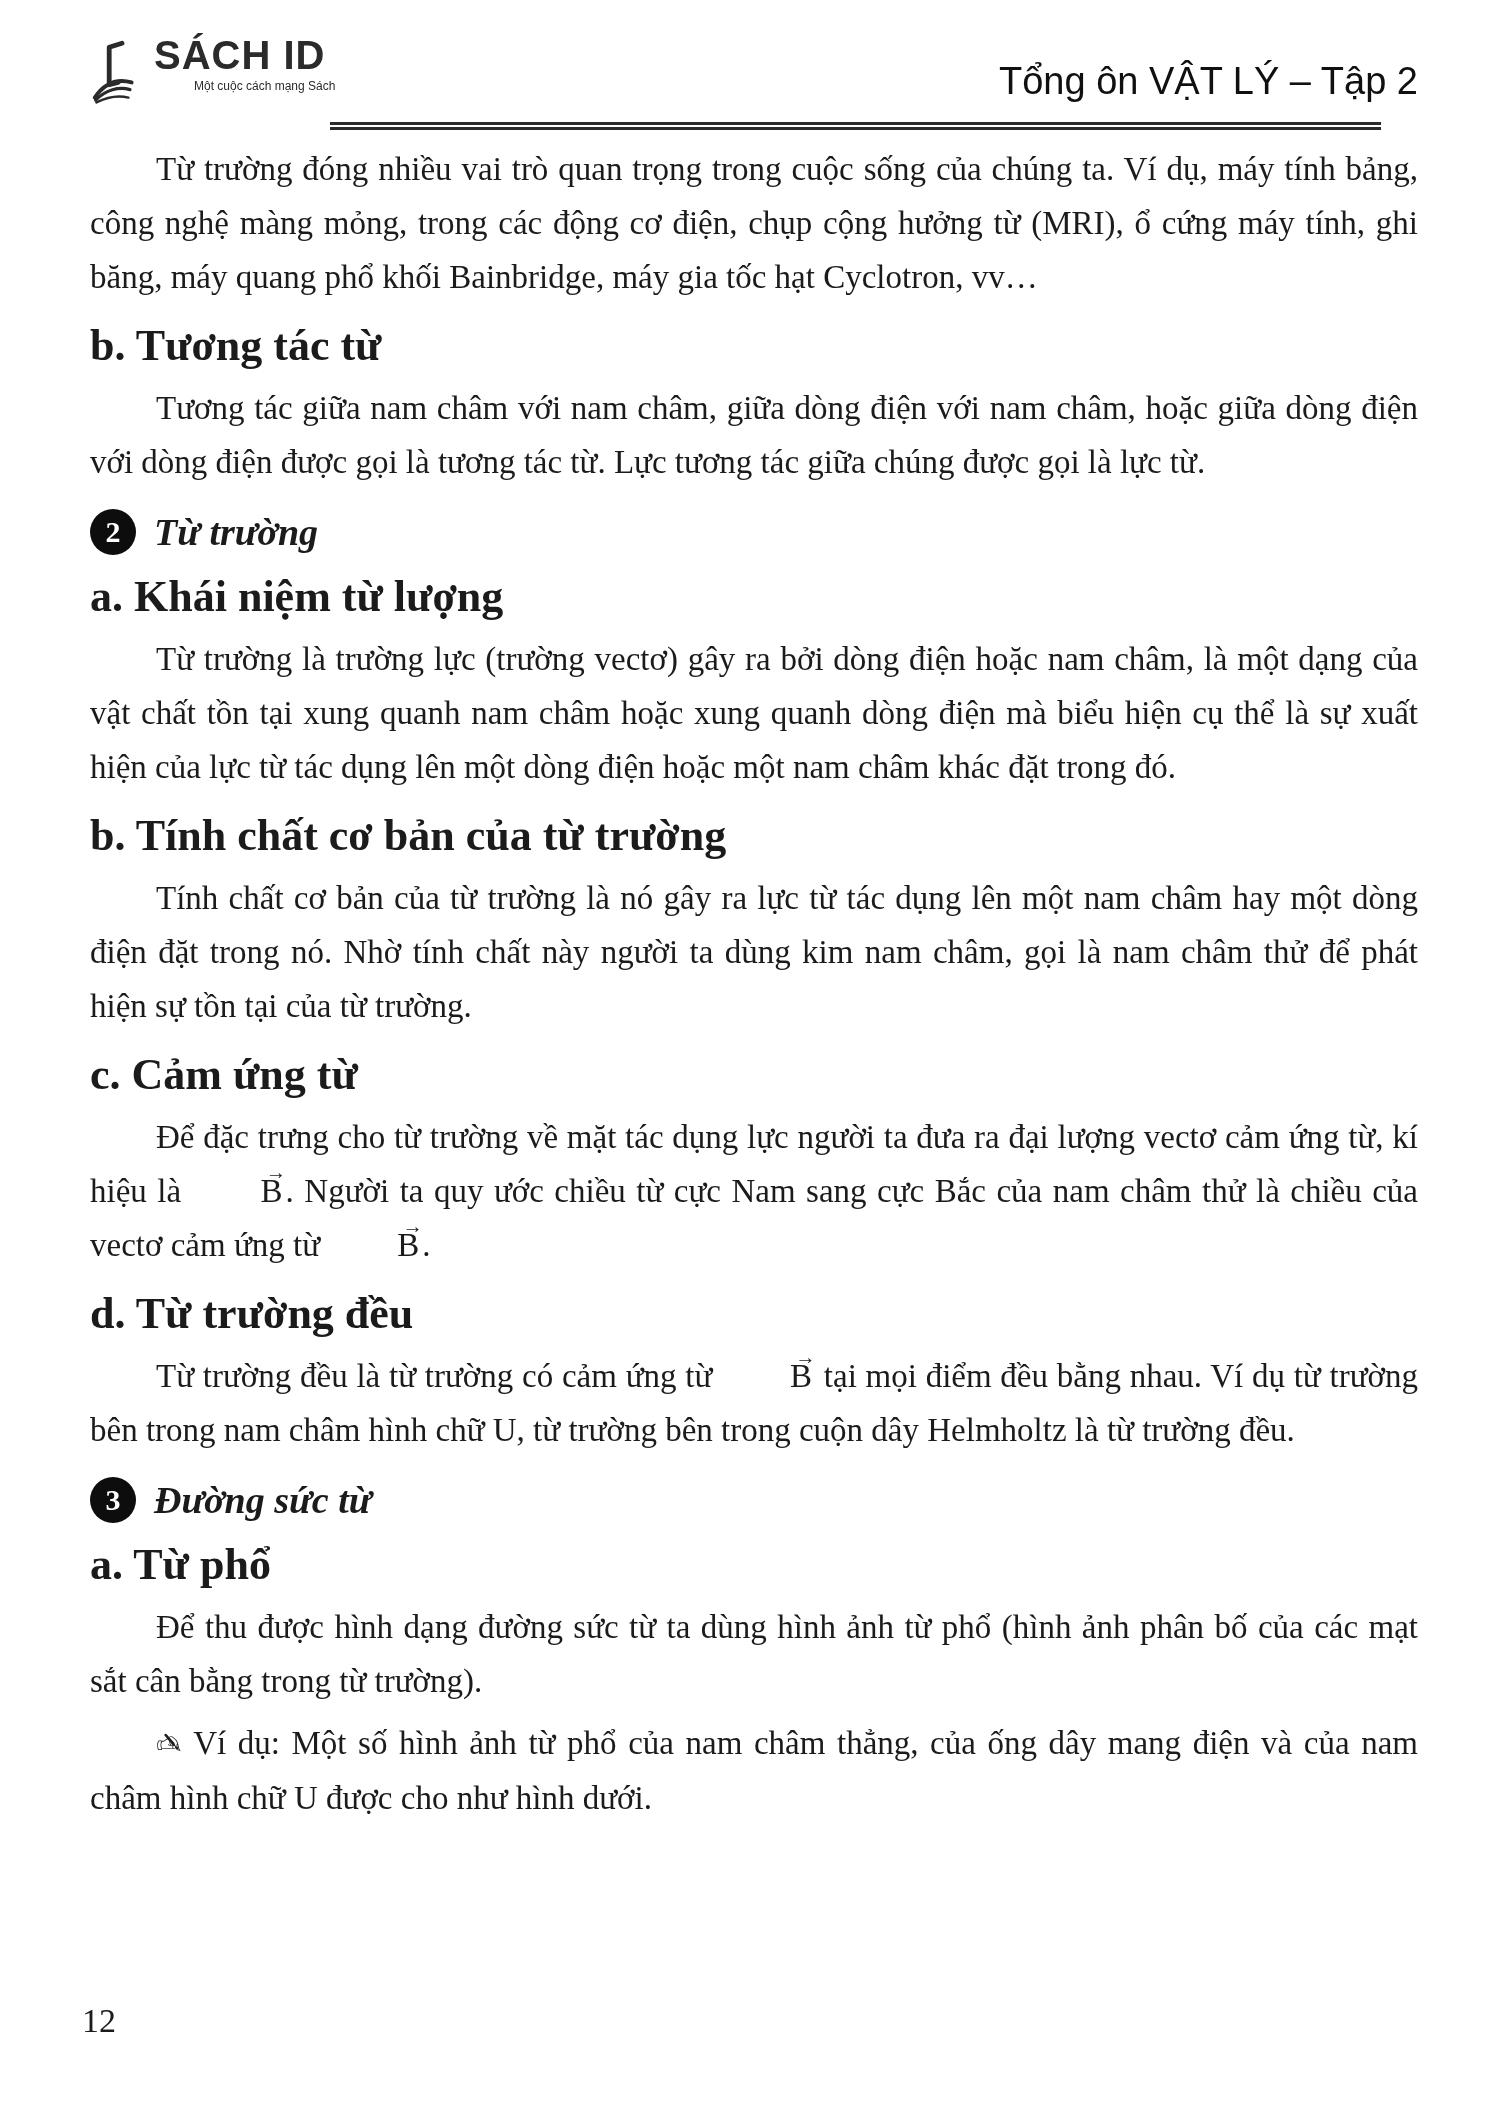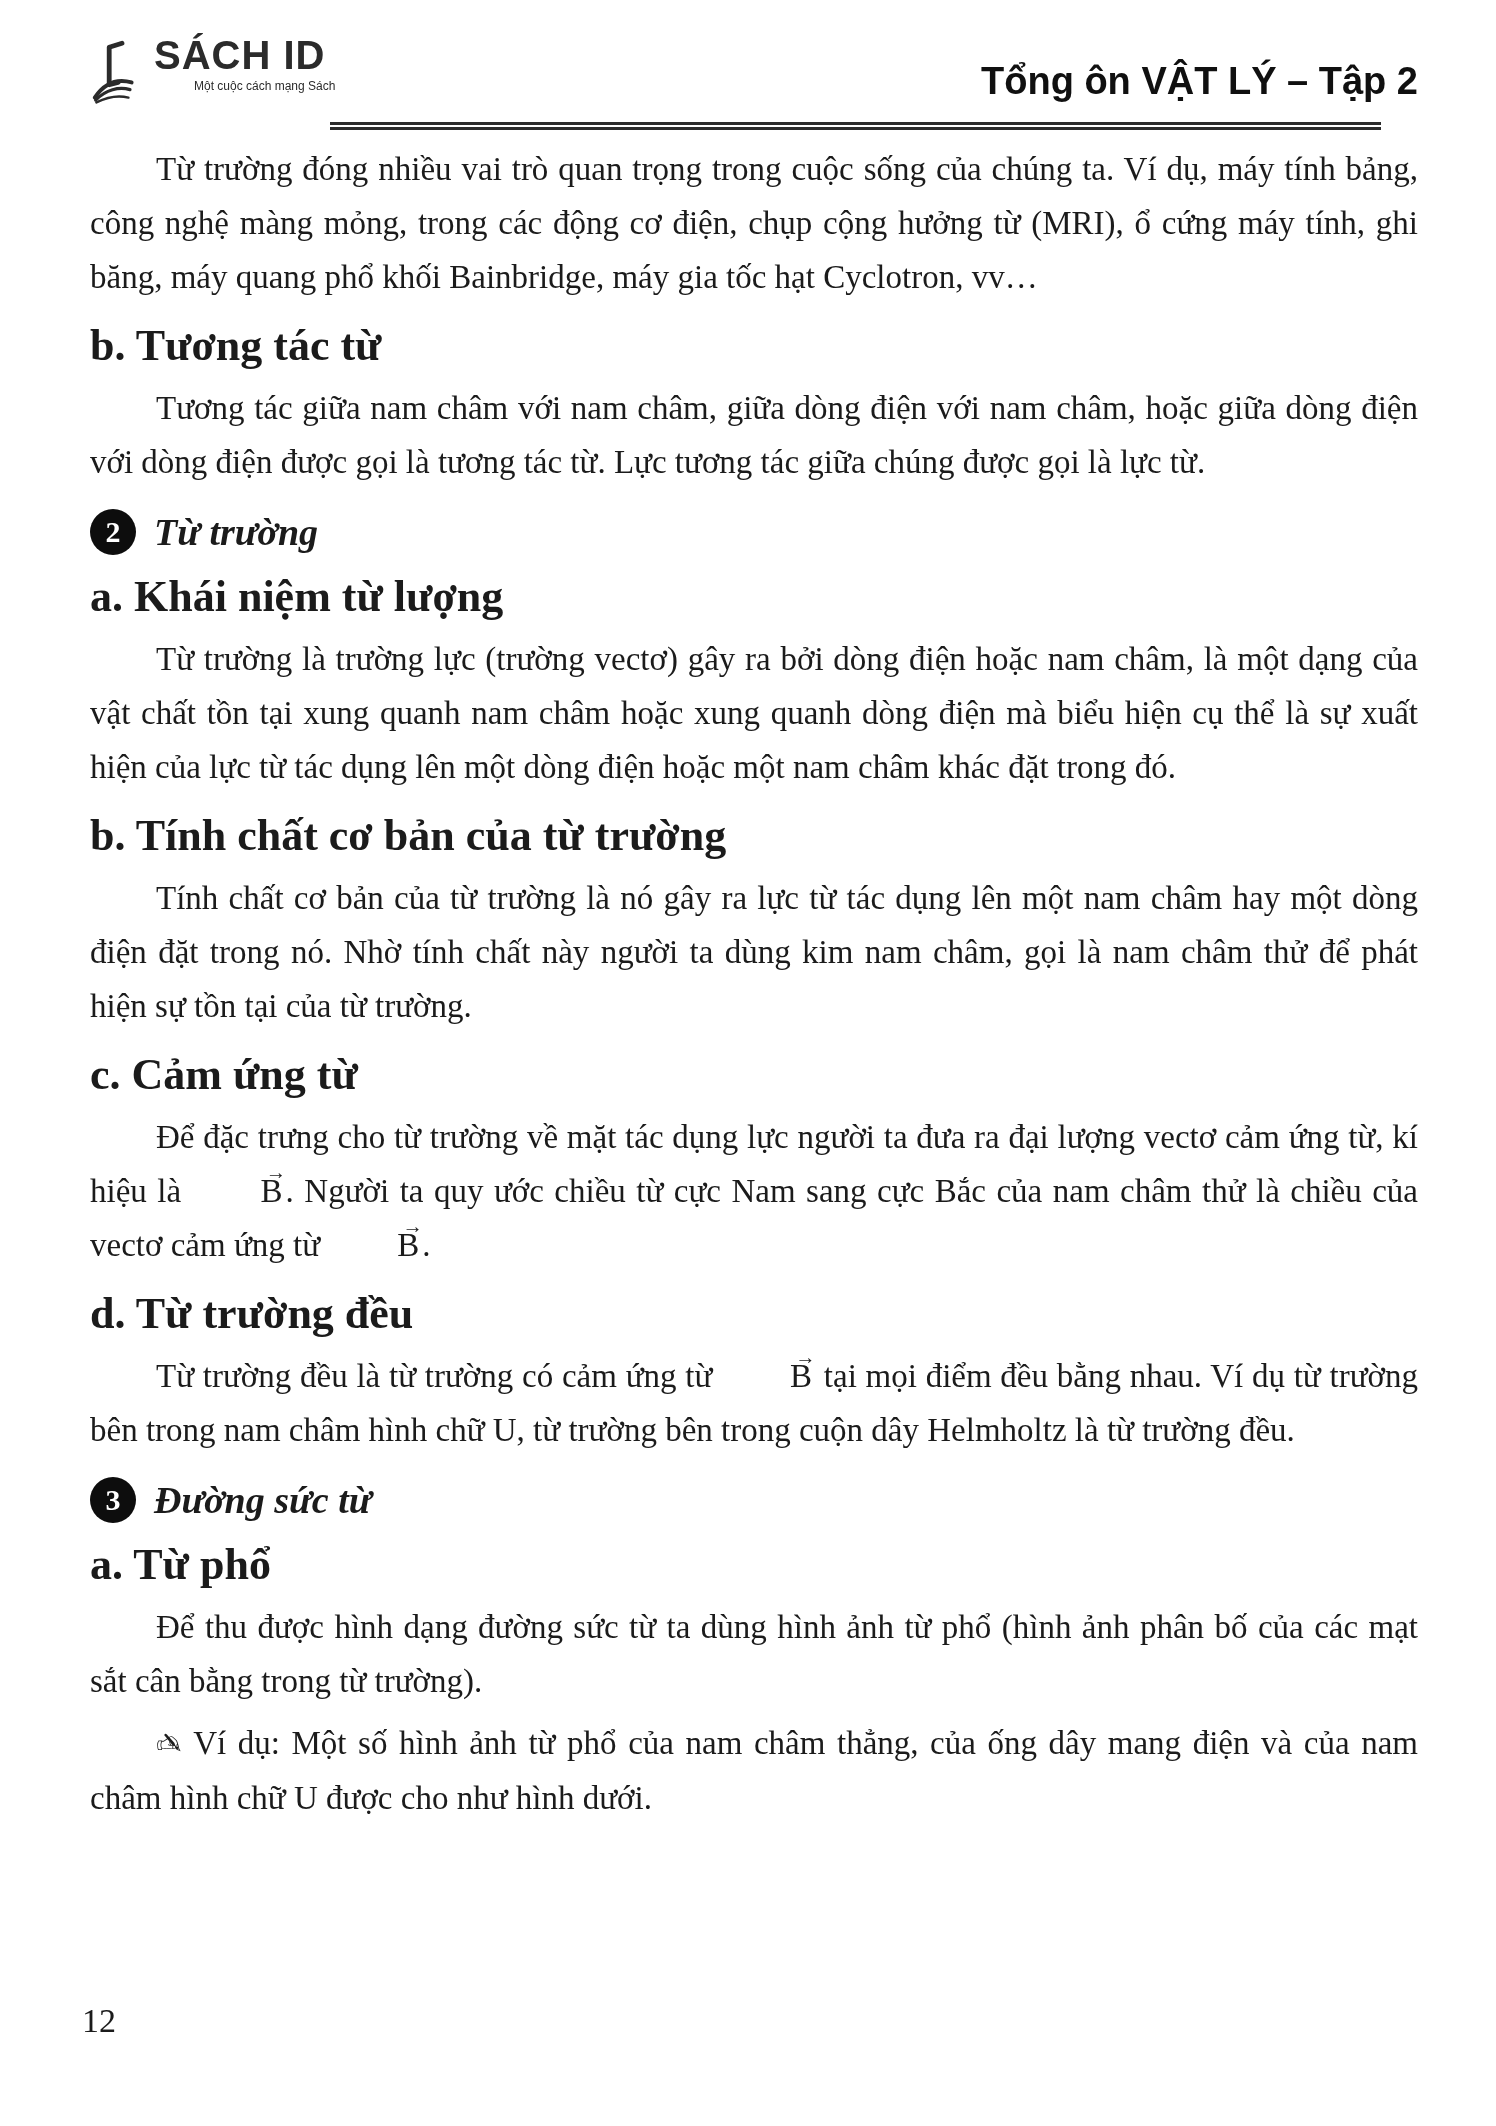--- a/index.html
+++ b/index.html
@@ -14,21 +14,21 @@
     overflow:hidden;
   }
 
   
   .header { display:flex; justify-content:space-between; align-items:flex-start; height:88px; }
   .logo { display:flex; align-items:flex-start; gap:8px; }
   .logo-icon { width:56px; height:64px; margin-top:6px; }
   .logo-textcol { display:flex; flex-direction:column; }
   .logo-name { font-family:"Liberation Sans",sans-serif; font-weight:bold; font-size:40px; line-height:1.05; color:#2b2b2b; letter-spacing:1px; }
   .logo-tagline { font-family:"Liberation Sans",sans-serif; font-size:12px; color:#2b2b2b; margin-top:3px;margin-left:40px; }
-  .header-title { font-family:"Liberation Sans",sans-serif; font-weight:bold; font-size:38px; color:#101010; margin-top:26px; white-space:nowrap;margin-left:48px; }
+  .header-title { font-family:"Liberation Sans",sans-serif; font-weight:normal; font-size:38px; color:#101010; margin-top:26px; white-space:nowrap;margin-left:48px; }
   .header-rule { height:0; border-top:8px double #2b2b2b; margin-left:240px; margin-right:37px; }
 
   
   .content { margin-top:12px; }
   .para {
     font-size:33px; line-height:54px;
     text-align:justify; text-indent:66px;
     margin:0 0 8px 0;
   }
   .subheading { font-size:44px; font-weight:bold; margin:16px 0 10px 0; }

